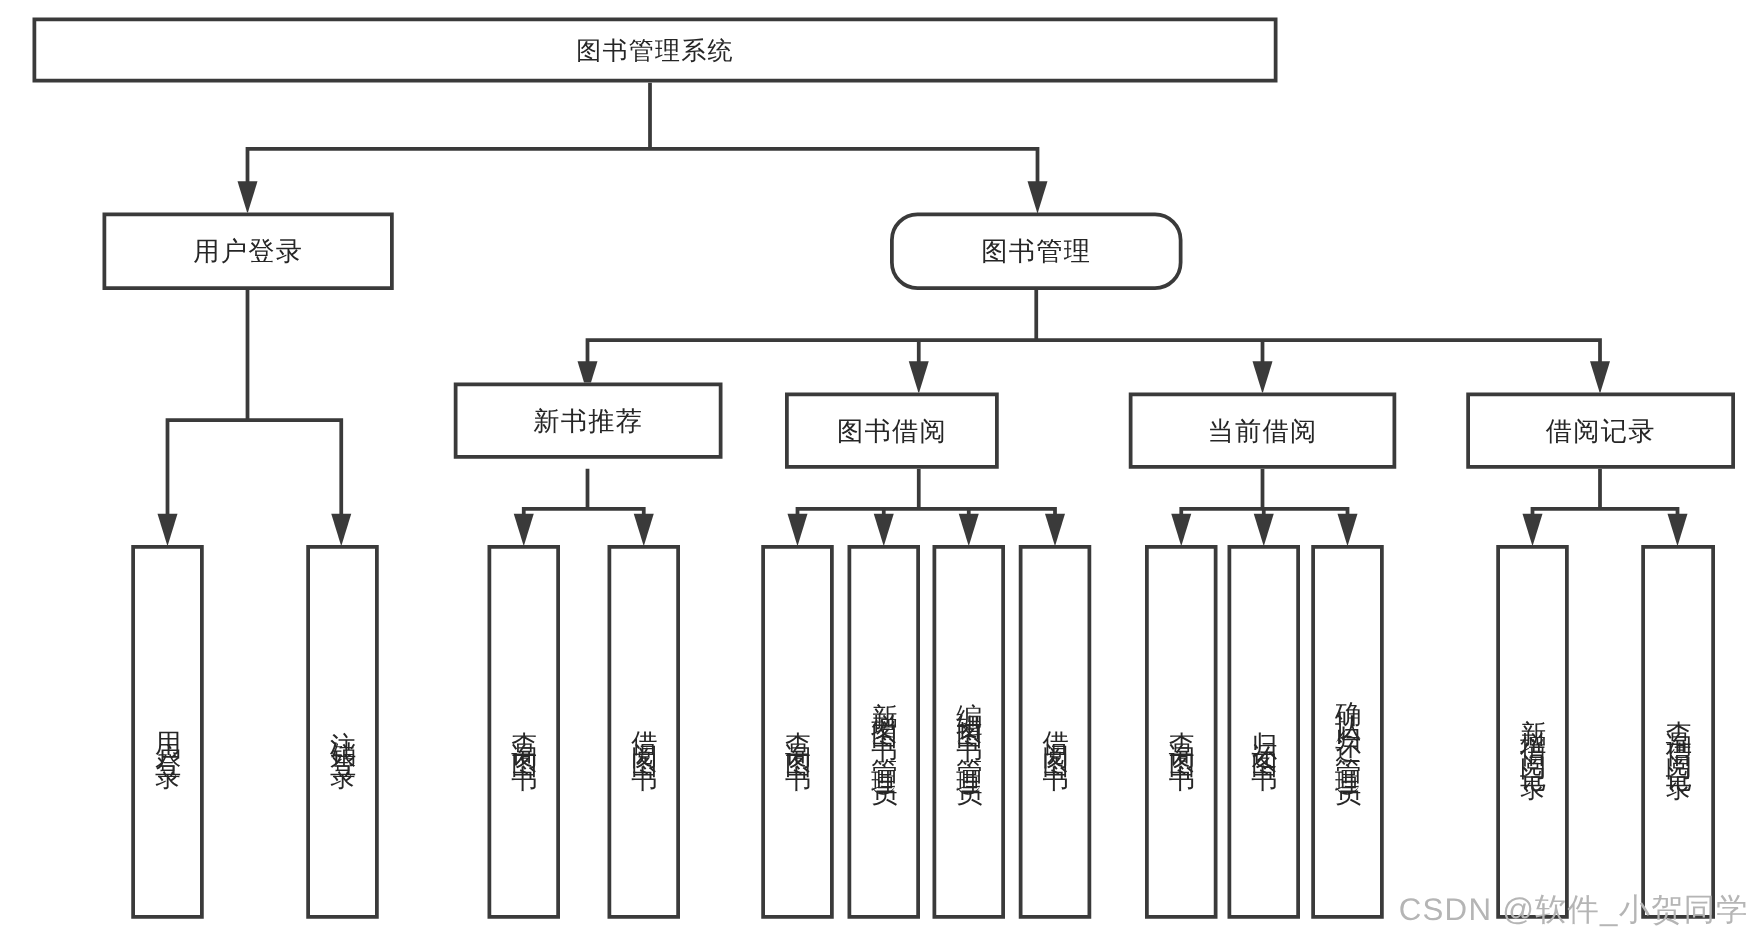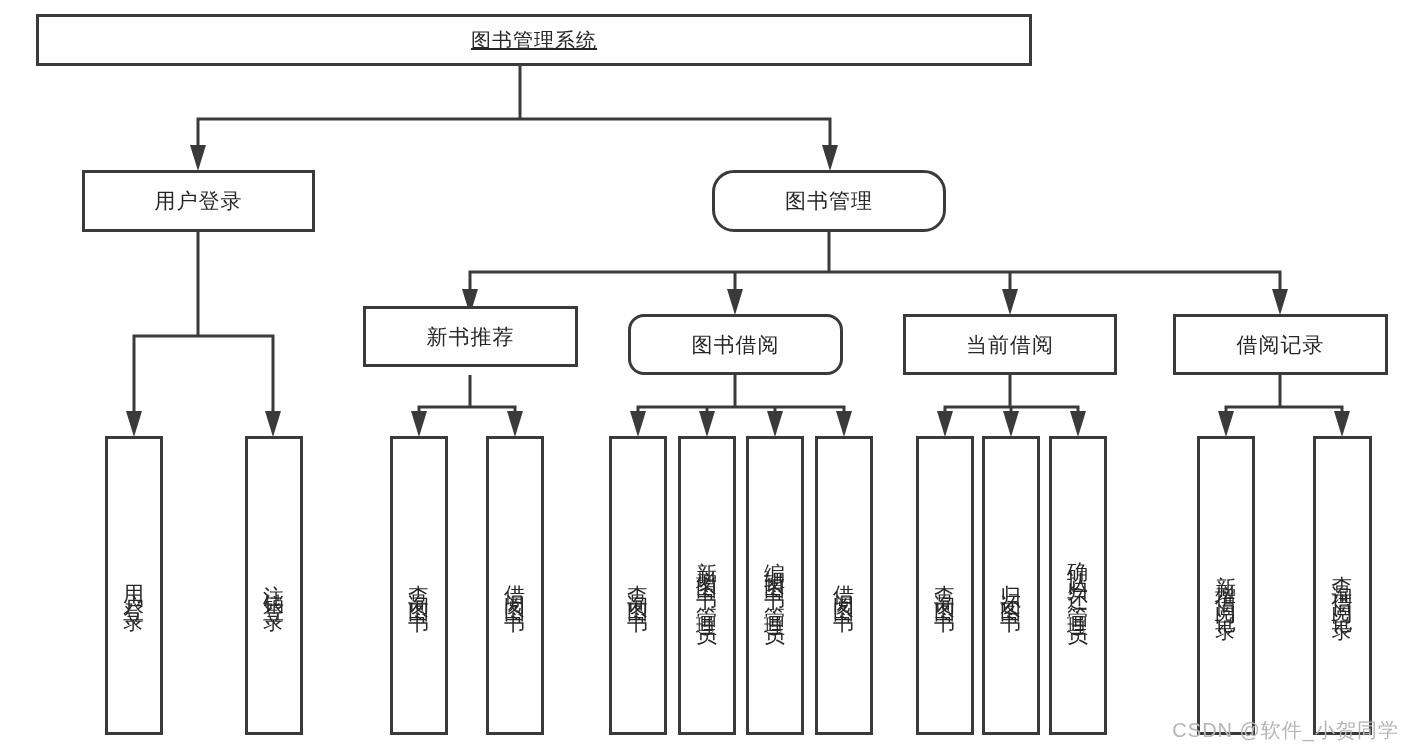--- a/index.html
+++ b/index.html
@@ -28,21 +28,21 @@
   .node.leaf{
     writing-mode:vertical-rl;
     letter-spacing:9px;
     font-size:21px;
     line-height:1;
   }
   .watermark{
     position:absolute;
     right:6px;
     bottom:3px;
-    font-size:20px;
+    font-size:25px;
     color:#b5b5b5;
     letter-spacing:1px;
     z-index:3;
     white-space:nowrap;
     margin-left:48px;
   }
 </style>
 </head>
 <body>
 
@@ -100,27 +100,27 @@
 
       <polygon points="937,411 953,411 945,437"></polygon>
       <polygon points="1003,411 1019,411 1011,437"></polygon>
       <polygon points="1070,411 1086,411 1078,437"></polygon>
 
       <polygon points="1218,411 1234,411 1226,437"></polygon>
       <polygon points="1334,411 1350,411 1342,437"></polygon>
     </g>
   </svg>
 
-  <div class="node root" style="left:36px;top:14px;width:996px;height:52px;text-decoration:underline;">图书管理系统</div>
+  <div class="node root" style="left:26px;top:14px;width:996px;height:52px;">图书管理系统</div>
 
   <div class="node" style="left:82px;top:170px;width:233px;height:62px;">用户登录</div>
   <div class="node" style="left:712px;top:170px;width:234px;height:62px;border-radius:22px;">图书管理</div>
 
   <div class="node" style="left:363px;top:306px;width:215px;height:61px;">新书推荐</div>
-  <div class="node" style="left:628px;top:314px;width:215px;height:61px;border-radius:16px;">图书借阅</div>
+  <div class="node" style="left:628px;top:314px;width:171px;height:61px;">图书借阅</div>
   <div class="node" style="left:903px;top:314px;width:214px;height:61px;">当前借阅</div>
   <div class="node" style="left:1173px;top:314px;width:215px;height:61px;">借阅记录</div>
 
   <div class="node leaf" style="left:105px;top:436px;width:58px;height:299px;">用户登录</div>
   <div class="node leaf" style="left:245px;top:436px;width:58px;height:299px;">注销登录</div>
 
   <div class="node leaf" style="left:390px;top:436px;width:58px;height:299px;">查询图书</div>
   <div class="node leaf" style="left:486px;top:436px;width:58px;height:299px;">借阅图书</div>
 
   <div class="node leaf" style="left:609px;top:436px;width:58px;height:299px;">查询图书</div>

